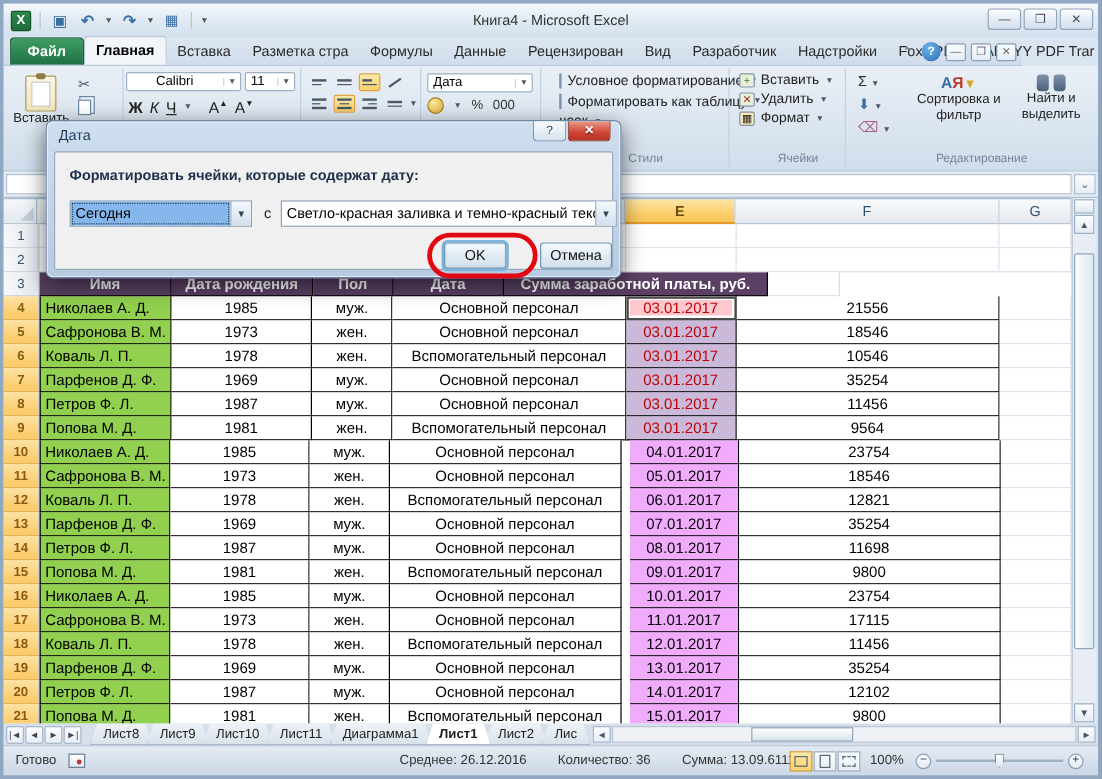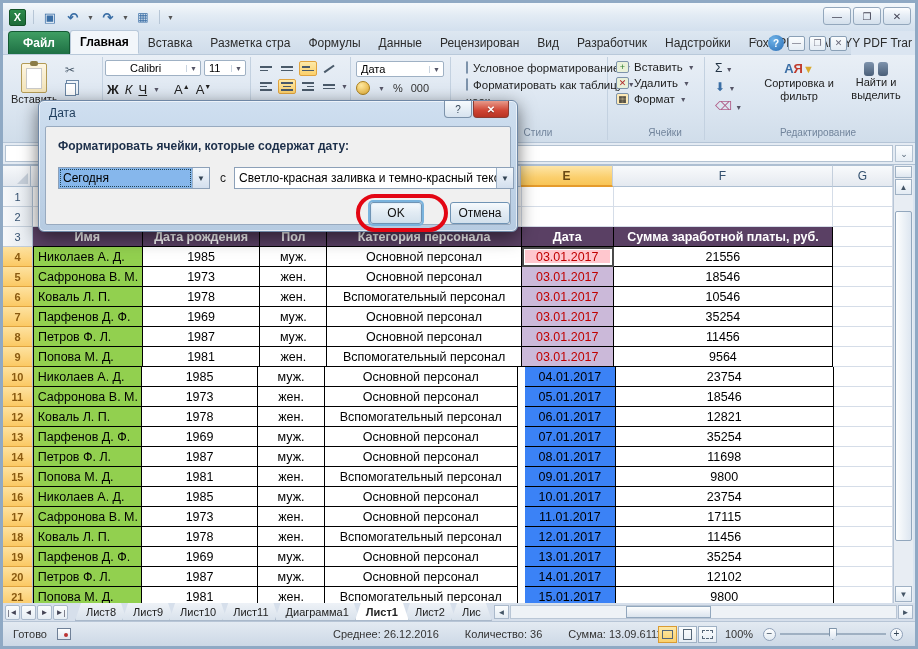--- a/index.html
+++ b/index.html
@@ -97,21 +97,21 @@
   color:#355170; font-size:11px; display:flex; align-items:center; justify-content:center;}
 .rn.hl{ background:linear-gradient(#fde2a0,#fbc964); color:#8a5a10; border-bottom:1px solid #e0a33e; font-weight:bold;}
 .cA{width:110px;} .cB{width:118px;} .cC{width:67px;} .cD{width:195px;} .cE{width:92px;} .cF{width:220px;} .cG{width:60px;}
 .cell{ font-size:12.5px; color:#000; display:flex; align-items:center; justify-content:center; overflow:hidden; white-space:nowrap;}
 .plain{ border-right:1px solid #d5dde8; border-bottom:1px solid #d5dde8; background:#fff;}
 .thead{ background:#5a4064; color:#fff; font-weight:bold; font-size:12.5px; border-right:1px solid #000; border-bottom:1px solid #000;}
 .tcell{ background:#fff; border-right:1px solid #000; border-bottom:1px solid #000;}
 .namec{ background:#92d04f; justify-content:flex-start; padding-left:4px; border-left:1px solid #000;}
 .date-pink-active{ background:#ffc7ce; color:#c00000; outline:2px solid #4a4a4a; outline-offset:-2px; box-shadow:inset 0 0 0 3px #fff;}
 .date-pink-selected{ background:#cbb9d9; color:#c00000;}
-.date-blue-selected{ background:#3b82f6; color:#000;margin-left:7px;}
+.date-blue-selected{ background:#f0abfc; color:#000;margin-left:7px;}
 
 #vscroll{ position:absolute; left:890px; top:162px; width:20px; height:438px; background:#e8edf3; border-left:1px solid #b7c5d6;}
 .vs-split{ height:12px; background:linear-gradient(#fdfefe,#dfe7f0); border:1px solid #9fb1c4; margin:1px;}
 .vs-arrow{ height:16px; background:linear-gradient(#fbfdfe,#e3ebf3); border:1px solid #9fb1c4; margin:1px; font-size:8px; color:#456;
   display:flex; align-items:center; justify-content:center;}
 .vs-thumb{ position:absolute; left:1px; right:1px; top:46px; height:330px; background:linear-gradient(90deg,#fdfefe,#dde6f0); border:1px solid #92a7bd; border-radius:2px;}
 .vs-down{ position:absolute; bottom:1px; left:1px; right:1px; height:16px; background:linear-gradient(#fbfdfe,#e3ebf3); border:1px solid #9fb1c4; font-size:8px; color:#456; display:flex; align-items:center; justify-content:center;}
 
 #tabbar{ position:absolute; left:0; top:600px; width:912px; height:19px; background:#d6dfeb; border-bottom:1px solid #b7c5d6; display:flex; align-items:stretch;}
 .nav{ display:flex; align-items:center; padding:0 2px; gap:1px;}
@@ -177,20 +177,21 @@
       <div class="qat-sep"></div>
       <div class="qat-ico save-ico">▣</div>
       <div class="qat-ico undo-ico">↶</div>
         <span class="small-drop">▼</span>
       <div class="qat-ico redo-ico">↷</div>
         <span class="small-drop">▼</span>
       <div class="qat-ico" style="color:#3a6ea5;">▦</div>
       <div class="qat-sep"></div>
       <span class="small-drop">▼</span>
     </div>
+    <div id="title-text">Книга4  -  Microsoft Excel</div>
     <div class="win-controls">
       <div class="wc-btn">—</div>
       <div class="wc-btn">❐</div>
       <div class="wc-btn">✕</div>
     </div>
   </div>
 
   <div id="tabrow">
     <div class="file-tab">Файл</div>
     <div id="ribbon-tabs" style="display:flex;align-items:flex-end;">
@@ -405,21 +406,20 @@
         <div class="cell plain cD"></div>
         <div class="cell plain cE"></div>
         <div class="cell plain cF"></div>
         <div class="cell plain cG"></div>
       </div>
       <div class="grow">
         <div class="rn">3</div>
         <div class="cell thead cA">Имя</div>
         <div class="cell thead cB">Дата рождения</div>
         <div class="cell thead cC">Пол</div>
-        <div class="cell thead cD">Категория персонала</div>
         <div class="cell thead cE">Дата</div>
         <div class="cell thead cF">Сумма заработной платы, руб.</div>
         <div class="cell plain cG"></div>
       </div>
       <div class="grow">
         <div class="rn hl">4</div>
         <div class="cell tcell namec cA">Николаев А. Д.</div>
         <div class="cell tcell cB">1985</div>
         <div class="cell tcell cC">муж.</div>
         <div class="cell tcell cD">Основной персонал</div>

